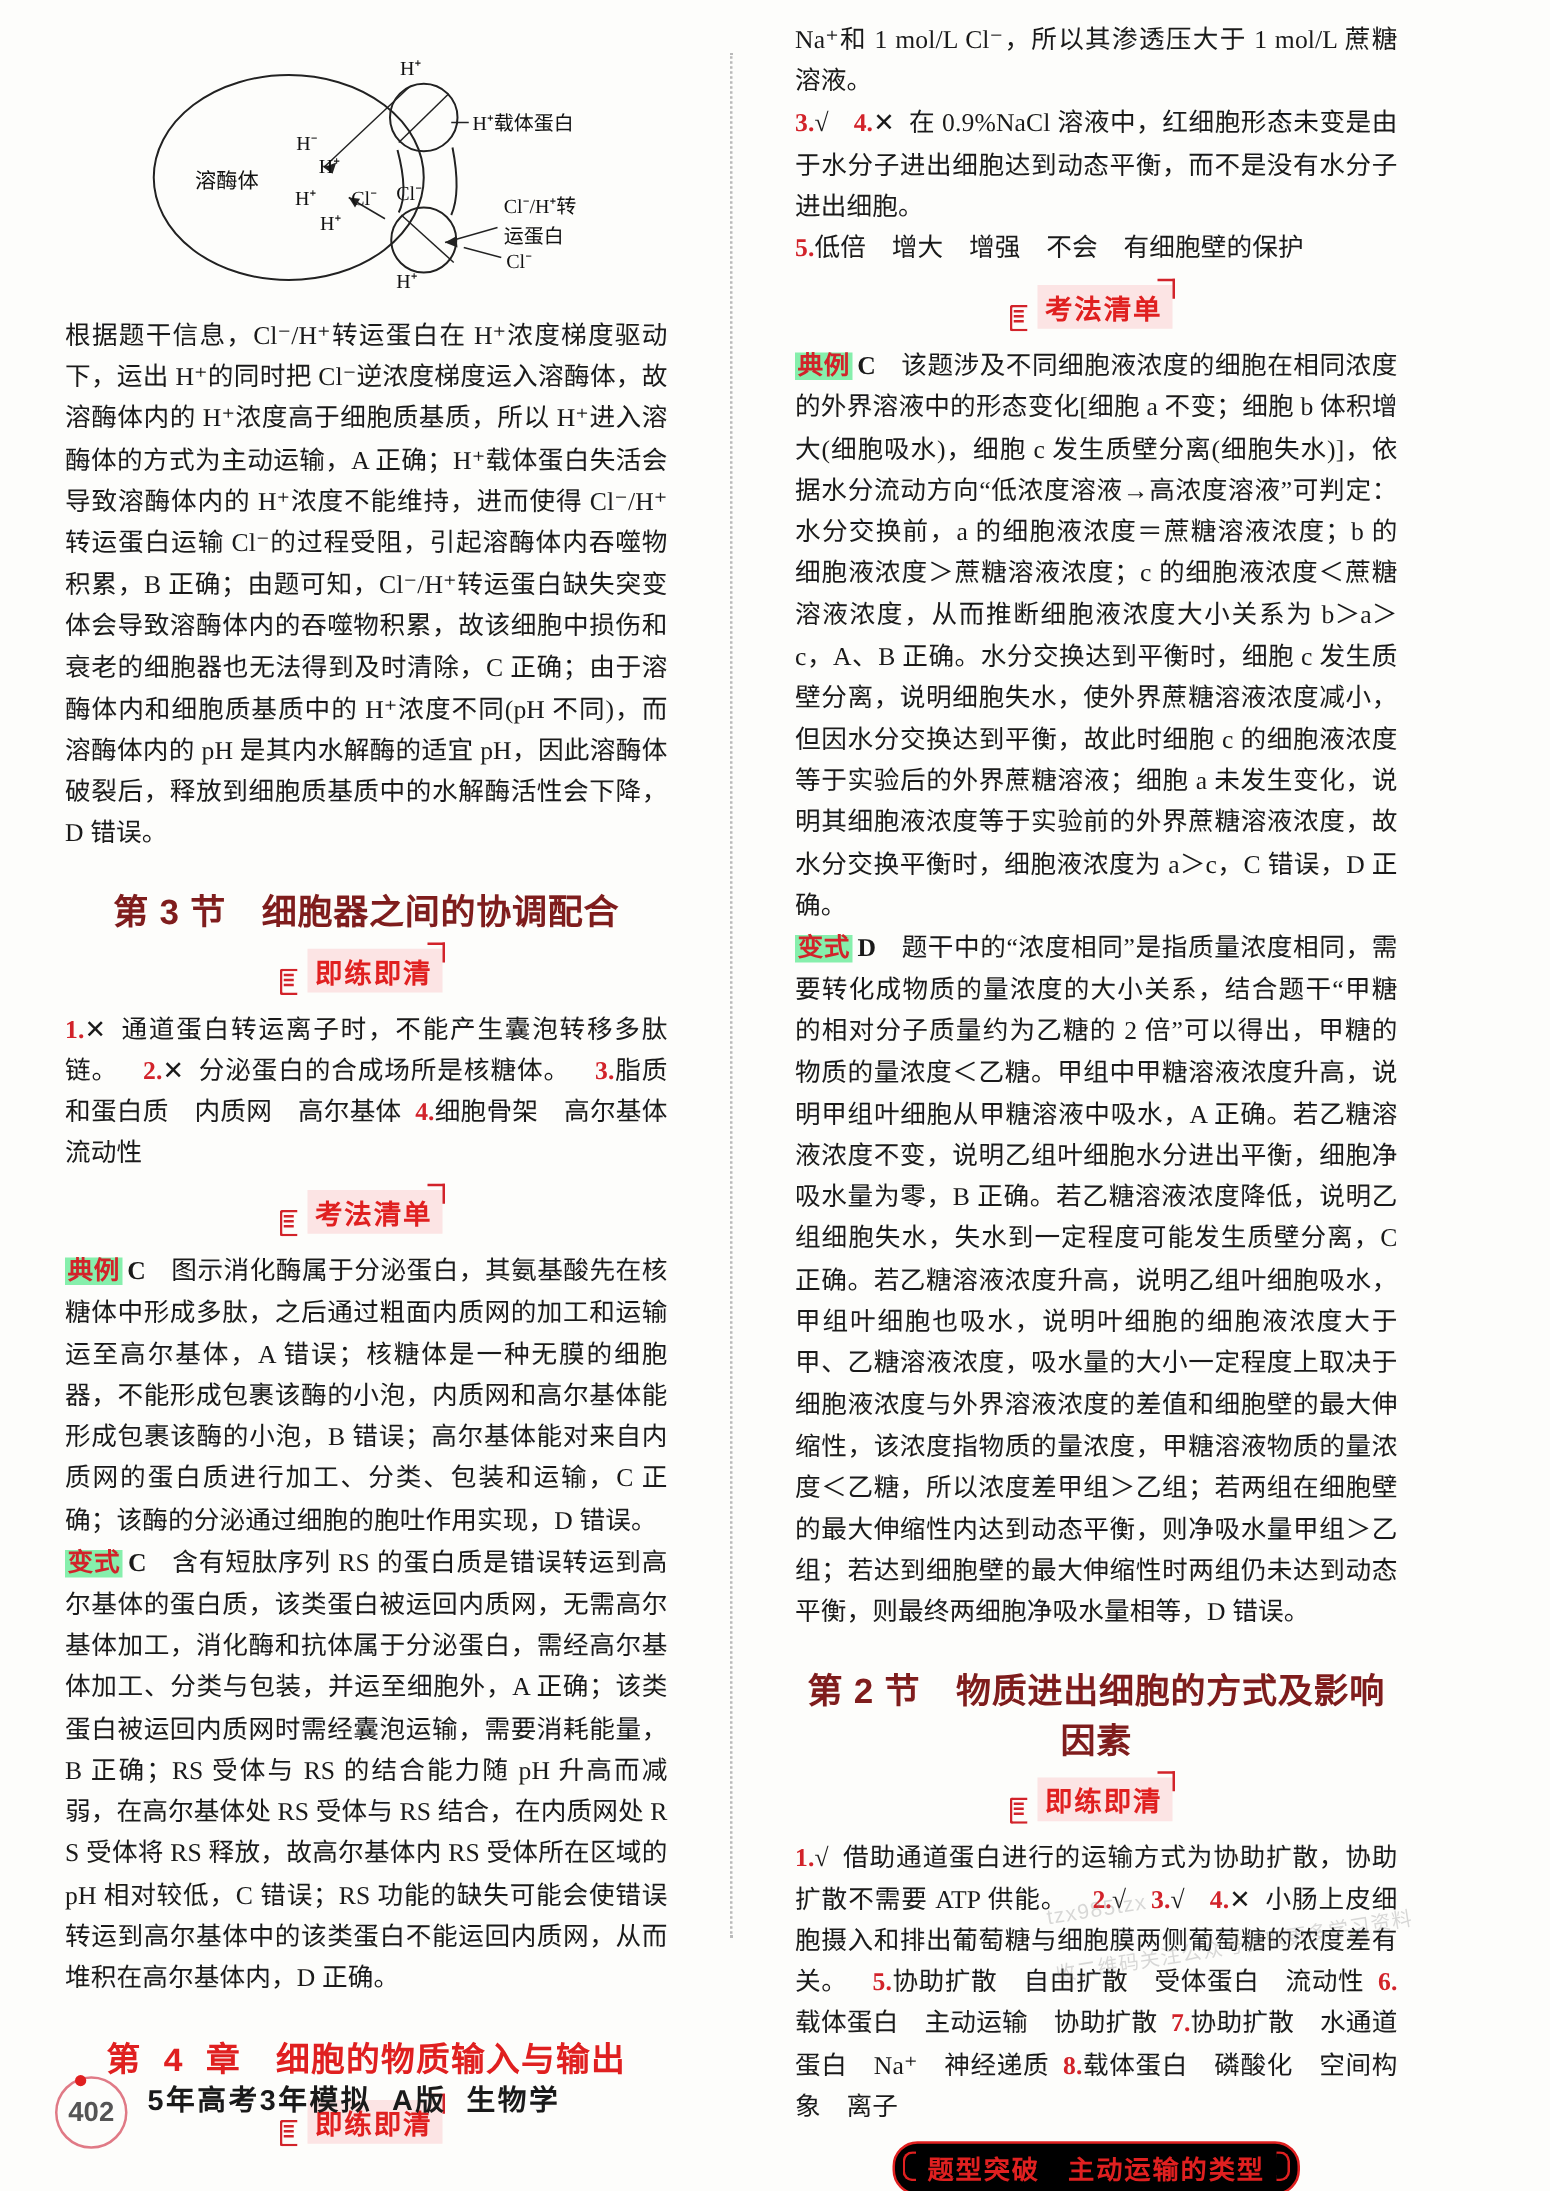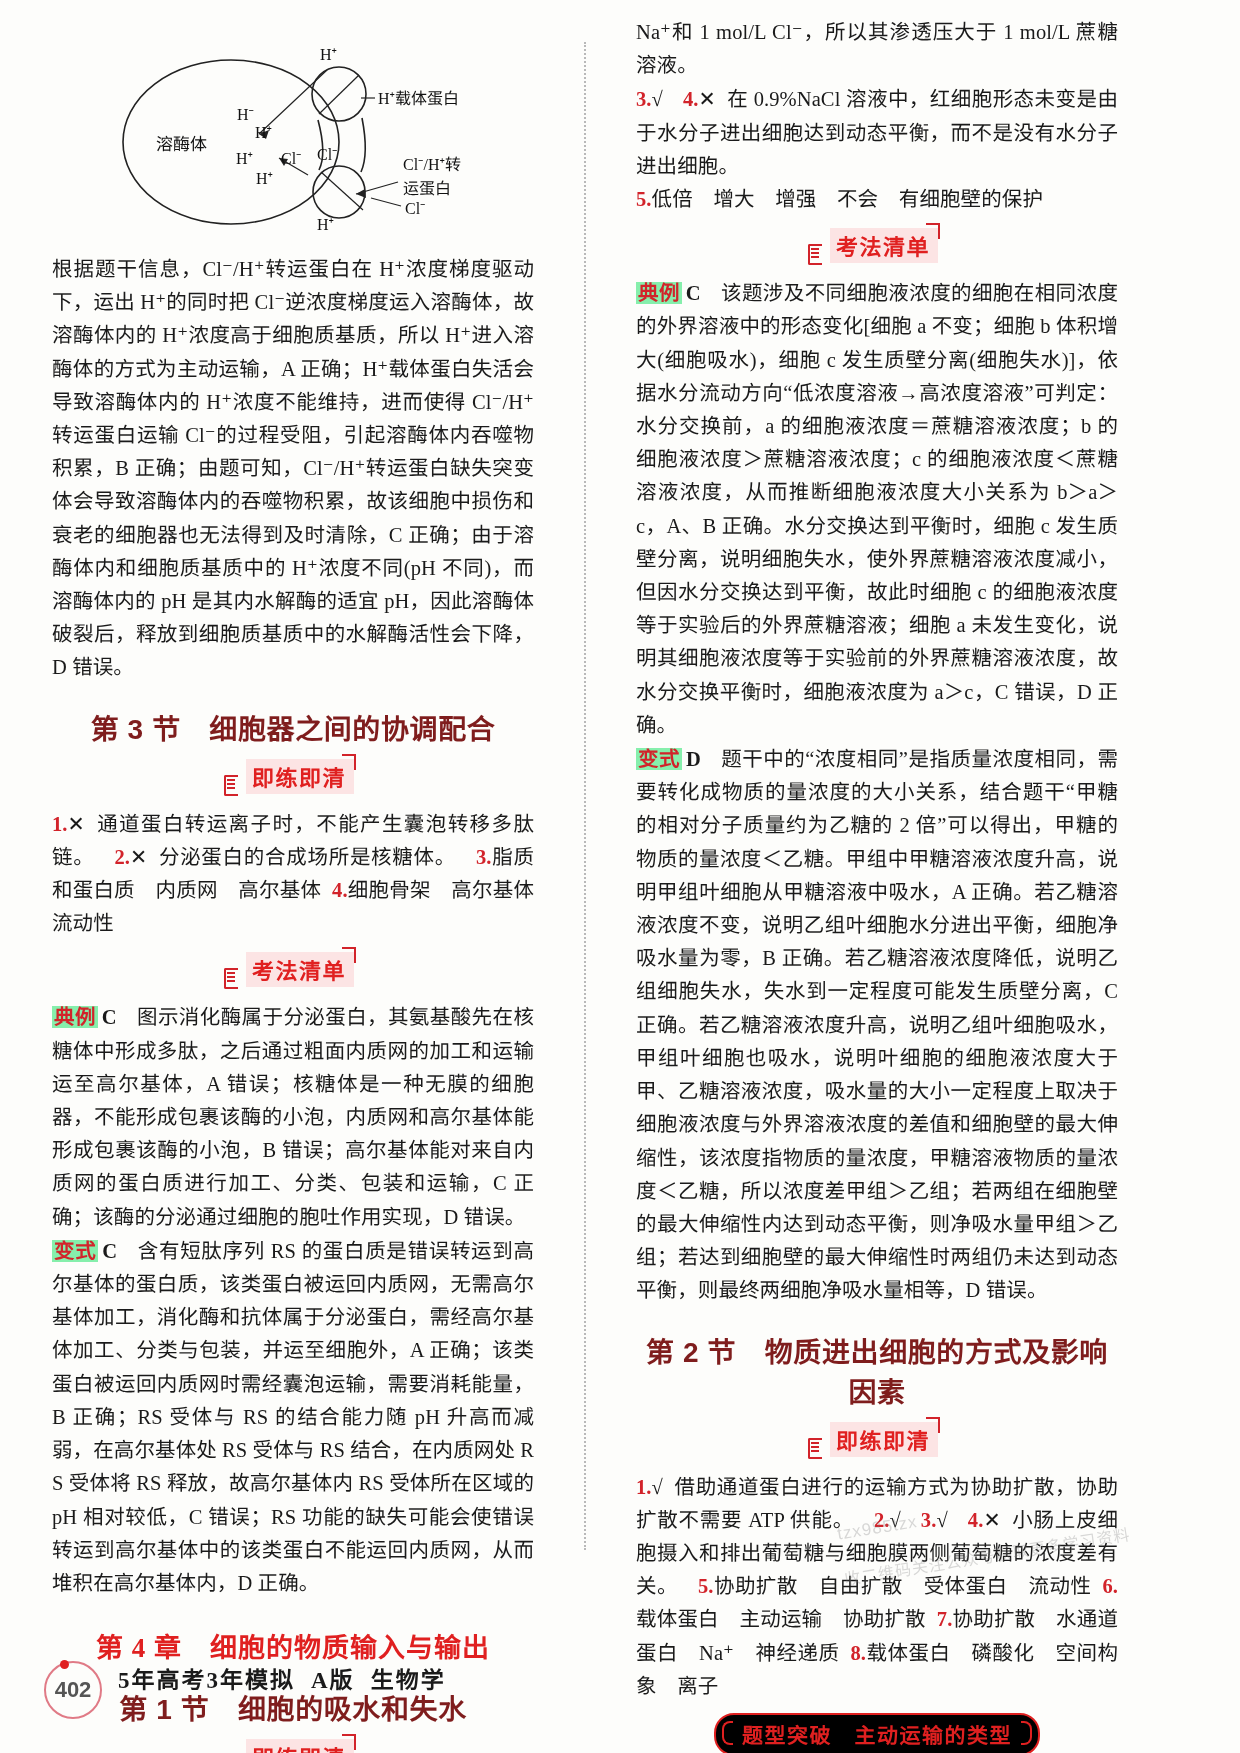--- a/index.html
+++ b/index.html
@@ -69,21 +69,21 @@
   .gap-sm { display: inline-block; width: 11px; }
 
   
   .chapter-title {
     text-align: center;
     color: #e02020;
     font-weight: bold;
     font-size: 27px;
     letter-spacing: 1px;
     margin: 26px 0 12px 0;
-    font-family: Liberation Serif, serif;
+    font-family: Liberation Mono, monospace;
   }
   .section-title {
     text-align: center;
     color: #7f1d1d;
     font-weight: bold;
     font-size: 28px;
     letter-spacing: 0.6px;
     margin: 22px 0 10px 0;
     font-family: "Liberation Sans", sans-serif;
   }
@@ -221,21 +221,21 @@
   }
   .page-number-badge::after{
     content:"";
     position:absolute;
     top:-3px; left:14px;
     width:9px;height:9px;
     background:#e02020;
     border-radius:50%;
   }
   .footer-text {
-    font-family: Liberation Serif, serif;
+    font-family: Liberation Sans, sans-serif;
     font-weight: bold;
     font-size: 23px;
     color: #1a1a1a;
     letter-spacing: 2px;
   }
   .footer-sep { display:inline-block; width: 16px; }
 
   
   .watermark {
     position: absolute;
@@ -324,21 +324,20 @@
       <p class="para">
         <span class="tag-red">典例</span><span class="ans-letter">C</span><span class="gap"></span><span>图示消化酶属于分泌蛋白，其氨基酸先在核糖体中形成多肽，之后通过粗面内质网的加工和运输运至高尔基体，A 错误；核糖体是一种无膜的细胞器，不能形成包裹该酶的小泡，内质网和高尔基体能形成包裹该酶的小泡，B 错误；高尔基体能对来自内质网的蛋白质进行加工、分类、包装和运输，C 正确；该酶的分泌通过细胞的胞吐作用实现，D 错误。</span>
       </p>
 
       <p class="para">
         <span class="tag-red">变式</span><span class="ans-letter">C</span><span class="gap"></span><span>含有短肽序列 RS 的蛋白质是错误转运到高尔基体的蛋白质，该类蛋白被运回内质网，无需高尔基体加工，消化酶和抗体属于分泌蛋白，需经高尔基体加工、分类与包装，并运至细胞外，A 正确；该类蛋白被运回内质网时需经囊泡运输，需要消耗能量，B 正确；RS 受体与 RS 的结合能力随 pH 升高而减弱，在高尔基体处 RS 受体与 RS 结合，在内质网处 RS 受体将 RS 释放，故高尔基体内 RS 受体所在区域的 pH 相对较低，C 错误；RS 功能的缺失可能会使错误转运到高尔基体中的该类蛋白不能运回内质网，从而堆积在高尔基体内，D 正确。</span>
       </p>
 
       <h1 class="chapter-title">第 4 章　细胞的物质输入与输出</h1>
 
-      <h2 class="section-title">第 1 节　细胞的吸水和失水</h2>
 
       <div class="badge-row">
         <span class="badge">
           <span class="clip-icon"></span>
           <span class="badge-text">即练即清<span class="corner"></span></span>
         </span>
       </div>
 
     </div>
 

